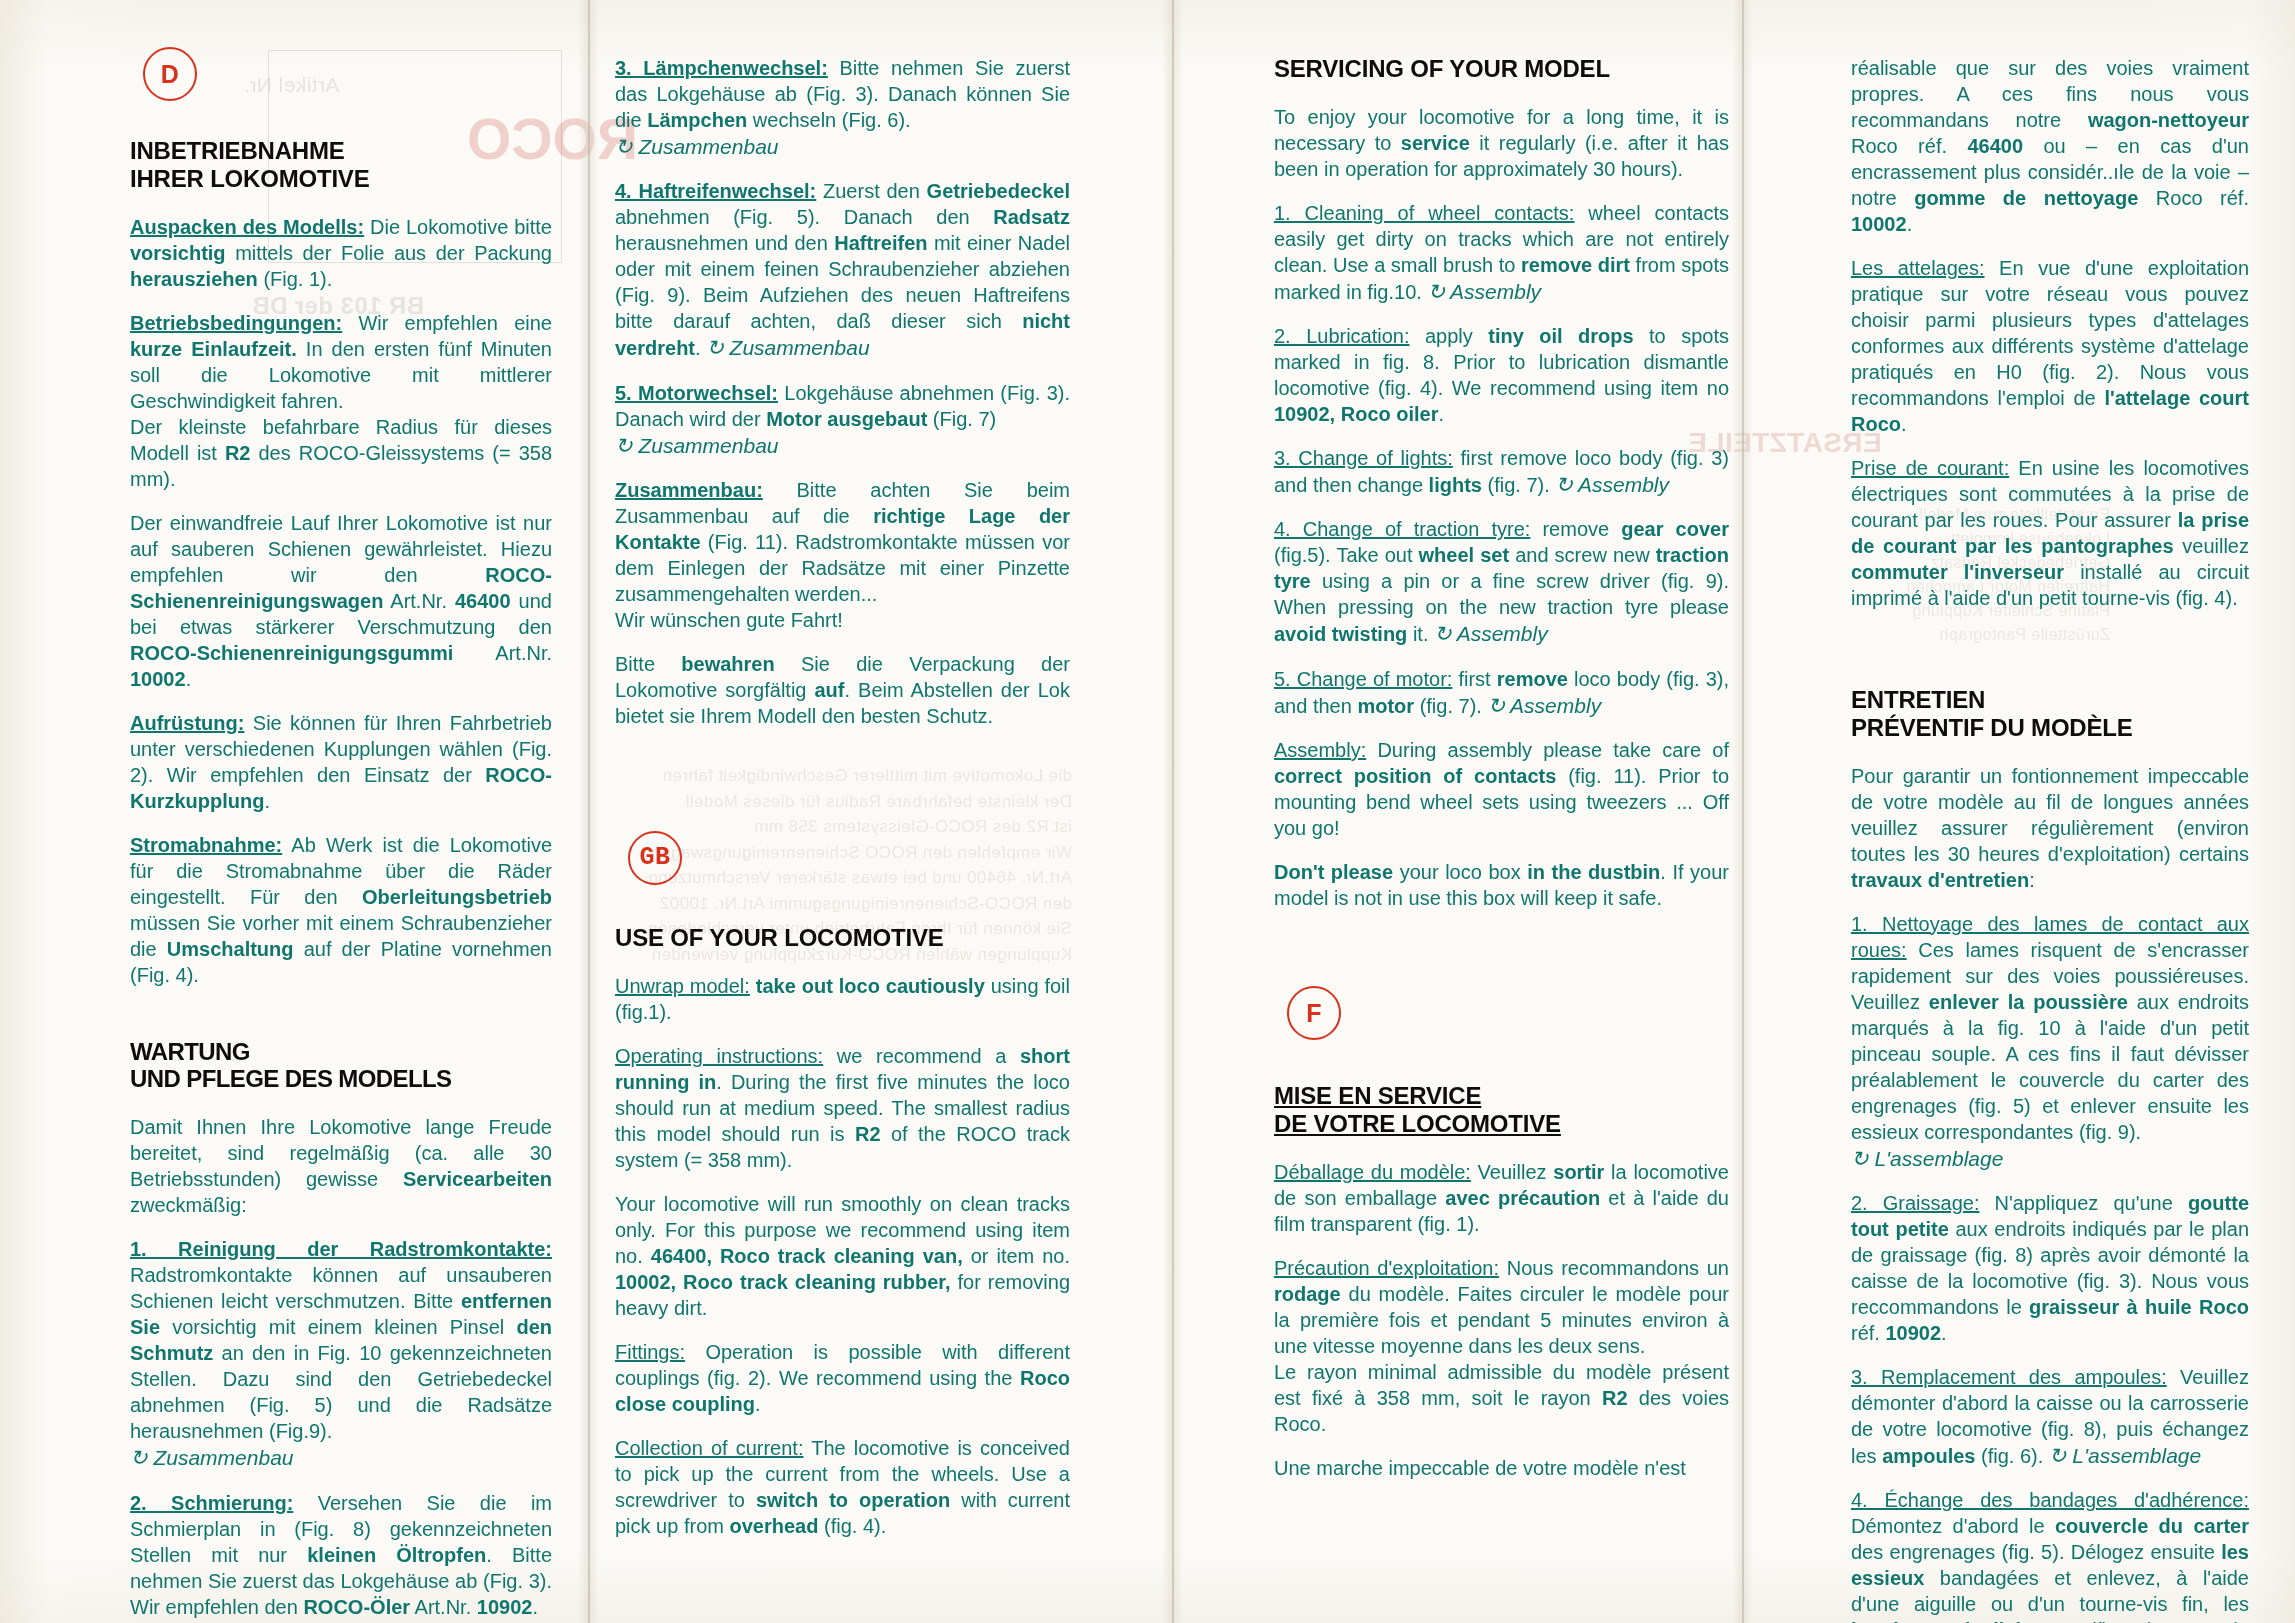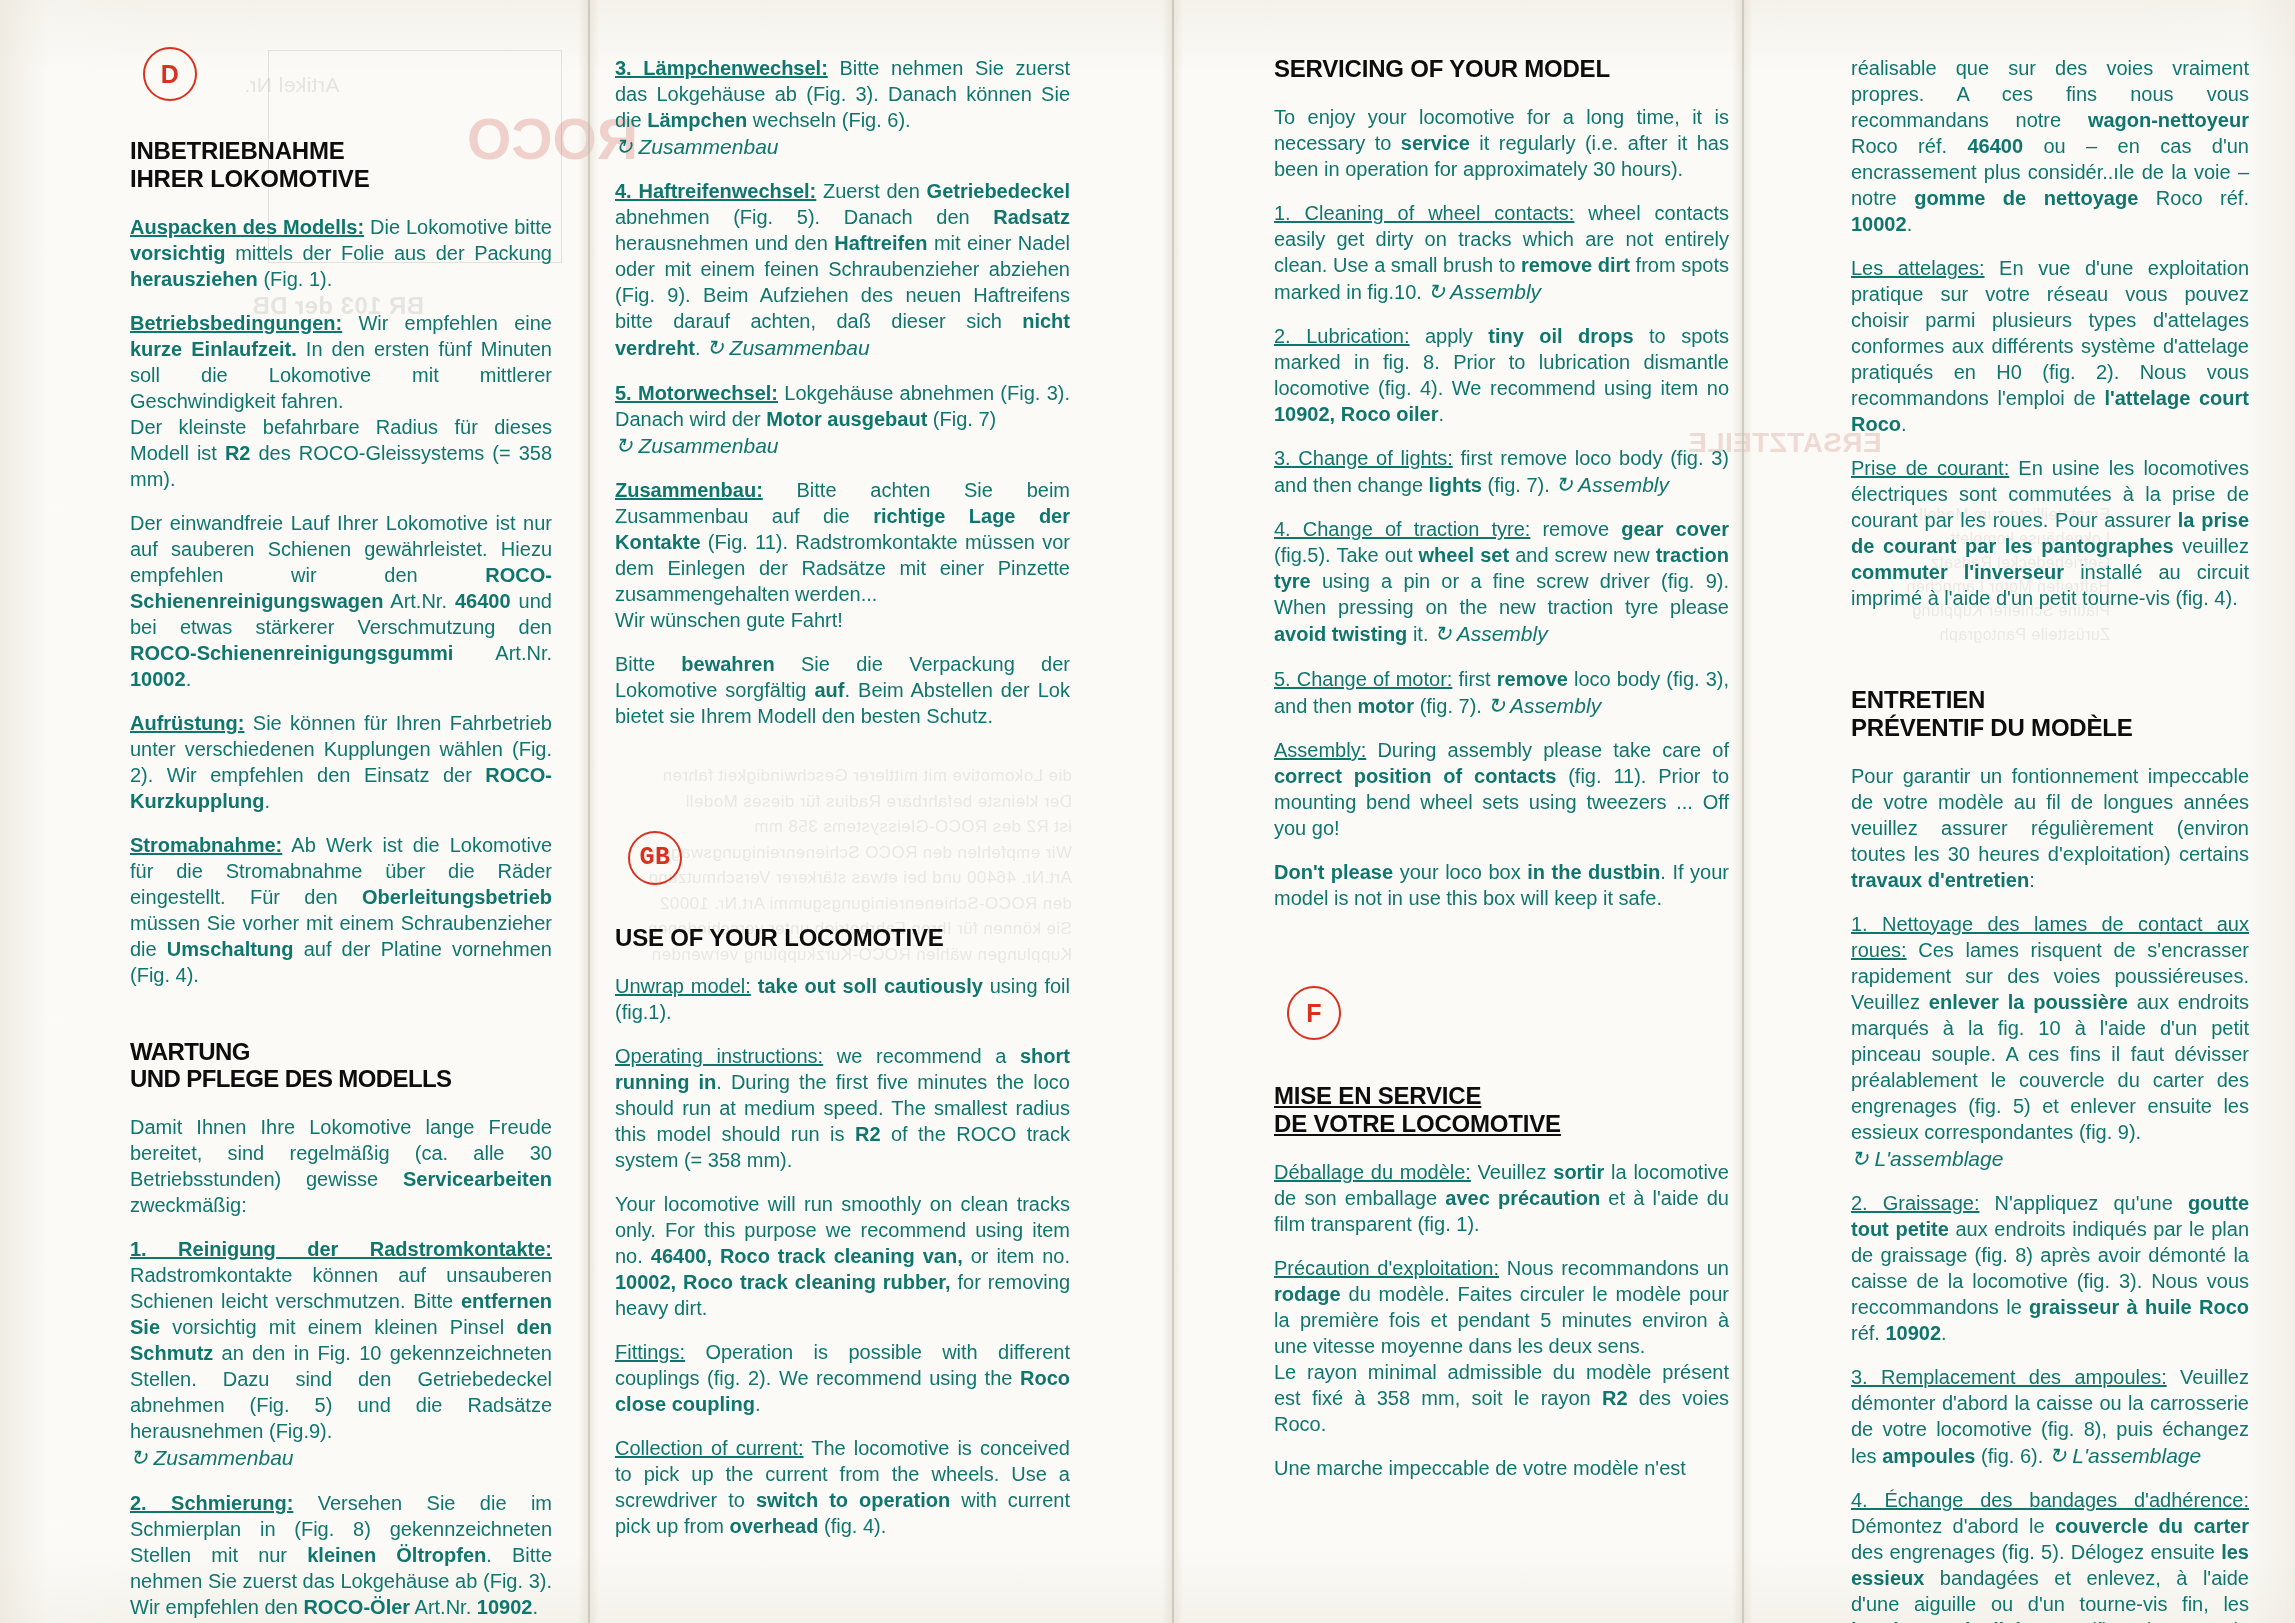--- a/index.html
+++ b/index.html
@@ -231,21 +231,21 @@
         <span>Bitte </span><span class="b">bewahren</span><span> Sie die Verpackung der Lokomotive sorgfältig </span><span class="b">auf</span><span>. Beim Abstellen der Lok bietet sie Ihrem Modell den besten Schutz.</span>
       </p>
 
       <div class="spacer-xl"></div>
 
       <div class="lang-badge" style="margin-left:13px; margin-bottom:39px;font-family:Liberation Mono, monospace;">GB</div>
 
       <h2 class="section-title">USE OF YOUR LOCOMOTIVE</h2>
 
       <p class="para">
-        <span class="u">Unwrap model:</span><span> </span><span class="b">take out soll</span><span> </span><span class="b">cautiously</span><span> using foil (fig.1).</span>
+        <span class="u">Unwrap model:</span><span> </span><span class="b">take out loco</span><span> </span><span class="b">cautiously</span><span> using foil (fig.1).</span>
       </p>
 
       <p class="para">
         <span class="u">Operating instructions:</span><span> we recommend a </span><span class="b">short running in</span><span>. During the first five minutes the loco should run at medium speed. The smallest radius this model should run is </span><span class="b">R2</span><span> of the ROCO track system (= 358 mm).</span>
       </p>
 
       <p class="para">
         <span>Your locomotive will run smoothly on clean tracks only. For this purpose we recommend using item no. </span><span class="b">46400, Roco track cleaning van,</span><span> or item no. </span><span class="b">10002, Roco track cleaning rubber,</span><span> for removing heavy dirt.</span>
       </p>
 

